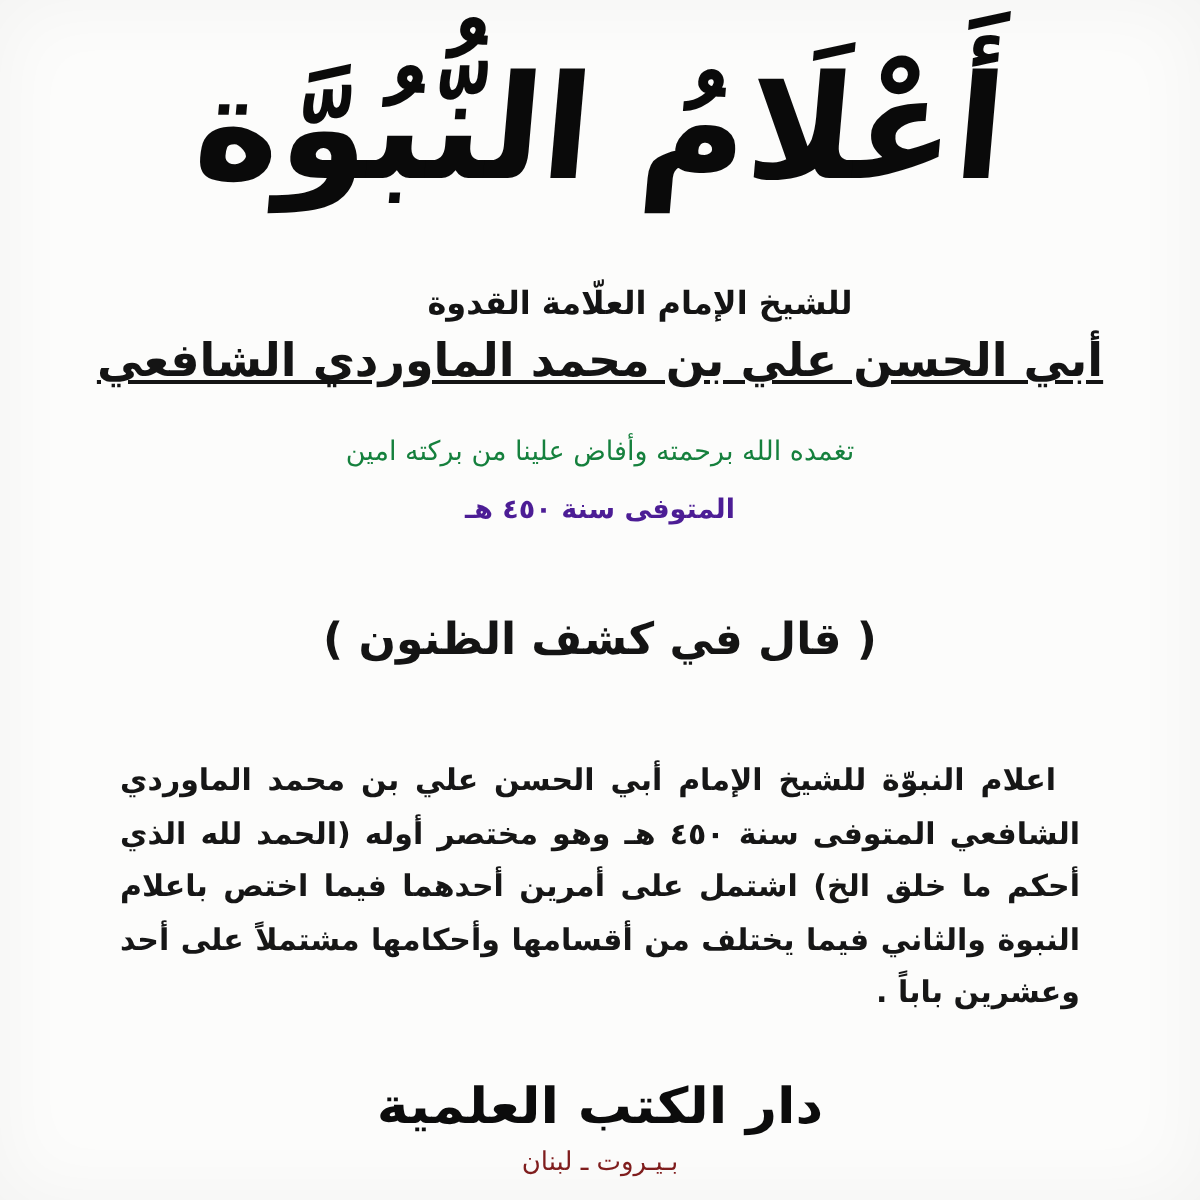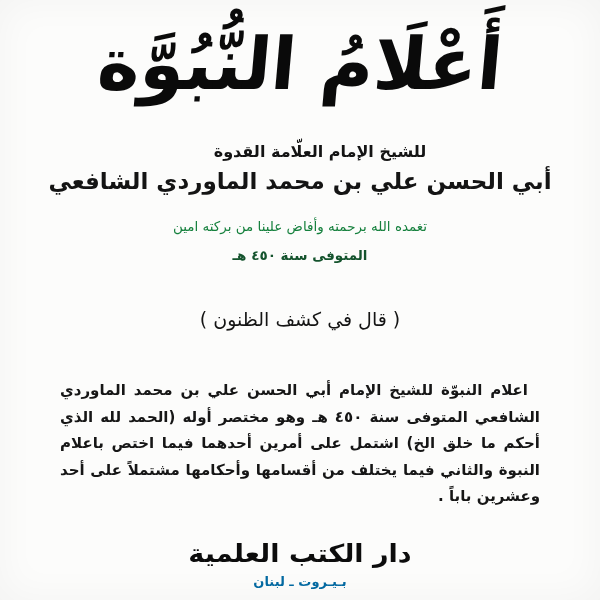--- a/index.html
+++ b/index.html
@@ -39,37 +39,38 @@
   .author-intro {
     top: 142px;
     font-size: 16px;
     font-weight: bold;
     margin-left: 40px;
   }
   .author-name {
     top: 168px;
     font-size: 23px;
     font-weight: bold;
+    text-decoration: underline;
   }
   .blessing {
     top: 218px;
     font-size: 13.5px;
     font-weight: normal;
     color: #15803d;
   }
   .death-note {
     top: 247px;
     font-size: 13.5px;
     font-weight: bold;
-    color: #14532d;
+    color: #4c1d95;
   }
   .quote-heading {
     top: 308px;
-    font-size: 19px;
-    font-weight: normal;
+    font-size: 22px;
+    font-weight: bold;
   }
   .quote-paragraph {
     position: absolute;
     top: 347px;
     right: 60px;
     left: 60px;
     font-size: 15px;
     line-height: 26.5px;
     font-weight: bold;
     text-align: justify;
@@ -81,23 +82,23 @@
     top: 538px;
     font-size: 27px;
     font-weight: bold;
     color: #0c0c0c;
     transform: scaleY(0.92);
     letter-spacing: 0px;
   }
   .publisher-location {
     top: 574px;
     font-size: 13px;
-    font-weight: bold;
+    font-weight: normal;
     letter-spacing: 1px;
-    color: #0369a1;
+    color: #7f1d1d;
   }
 </style>
 </head>
 <body>
 
 <div class="page">
 
   <div class="centered book-title">أَعْلَامُ النُّبُوَّة</div>
 
   <div class="centered author-intro">للشيخ الإمام العلّامة القدوة</div>

